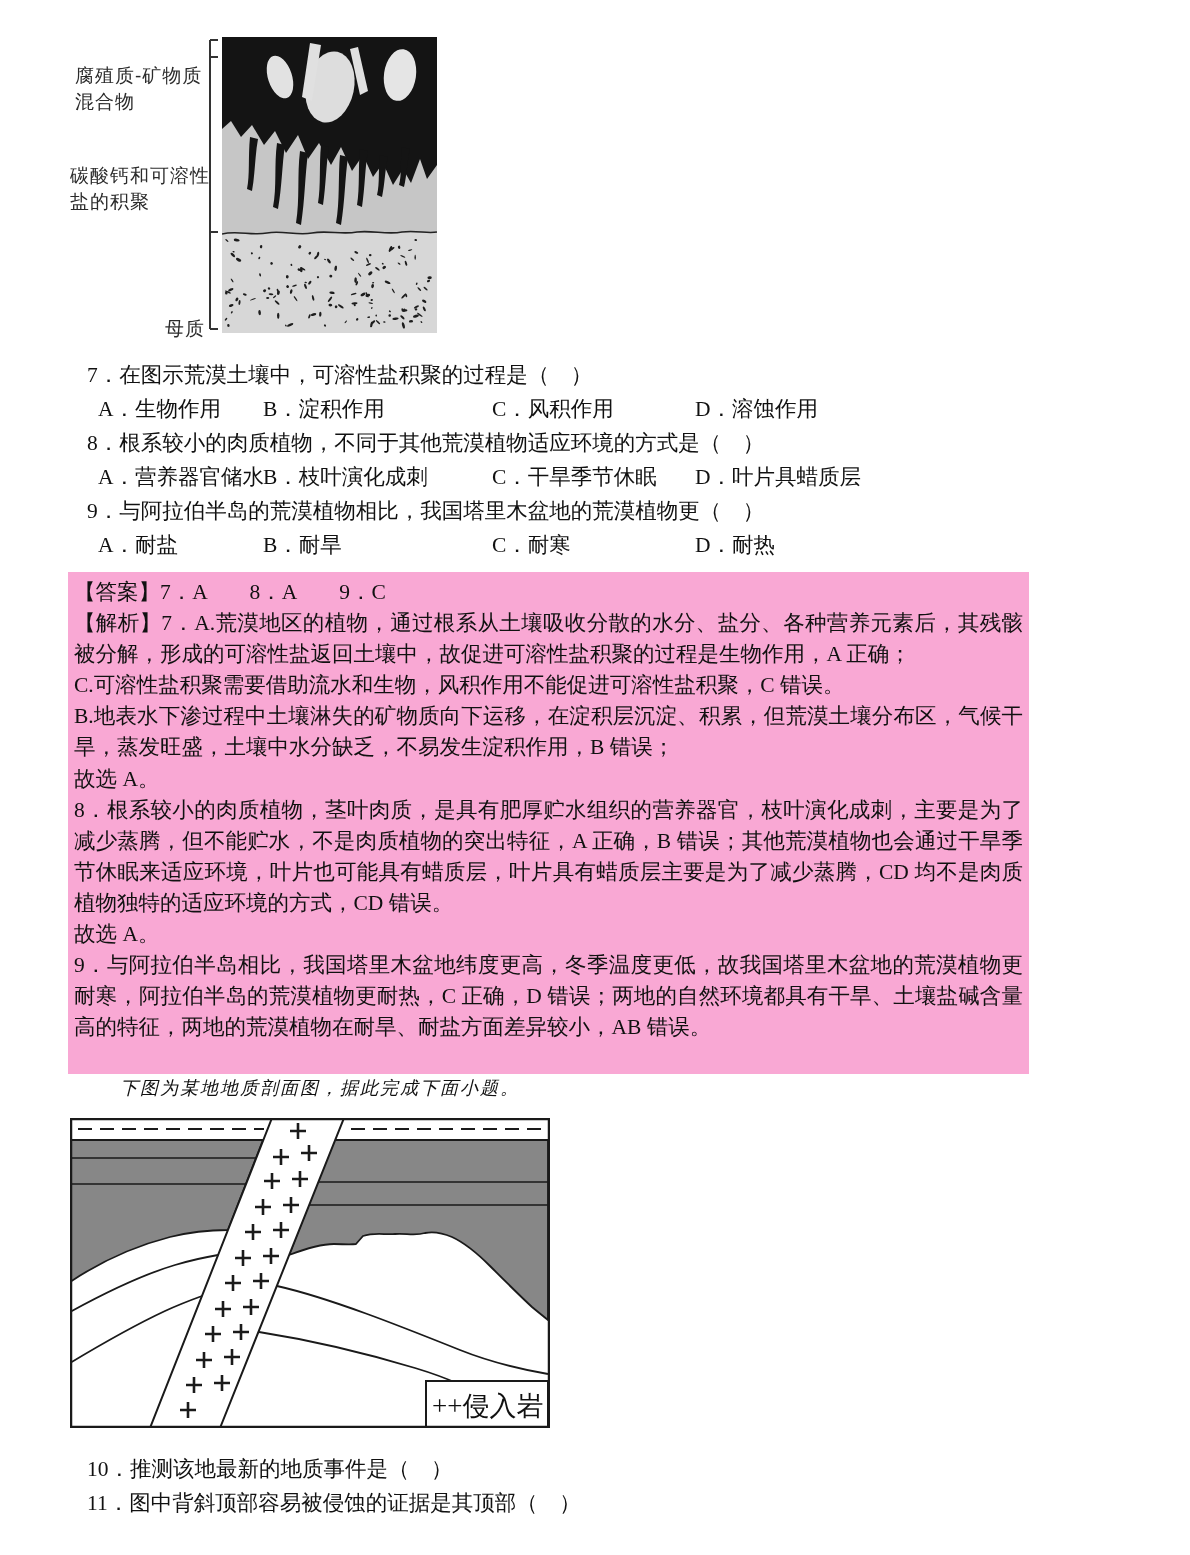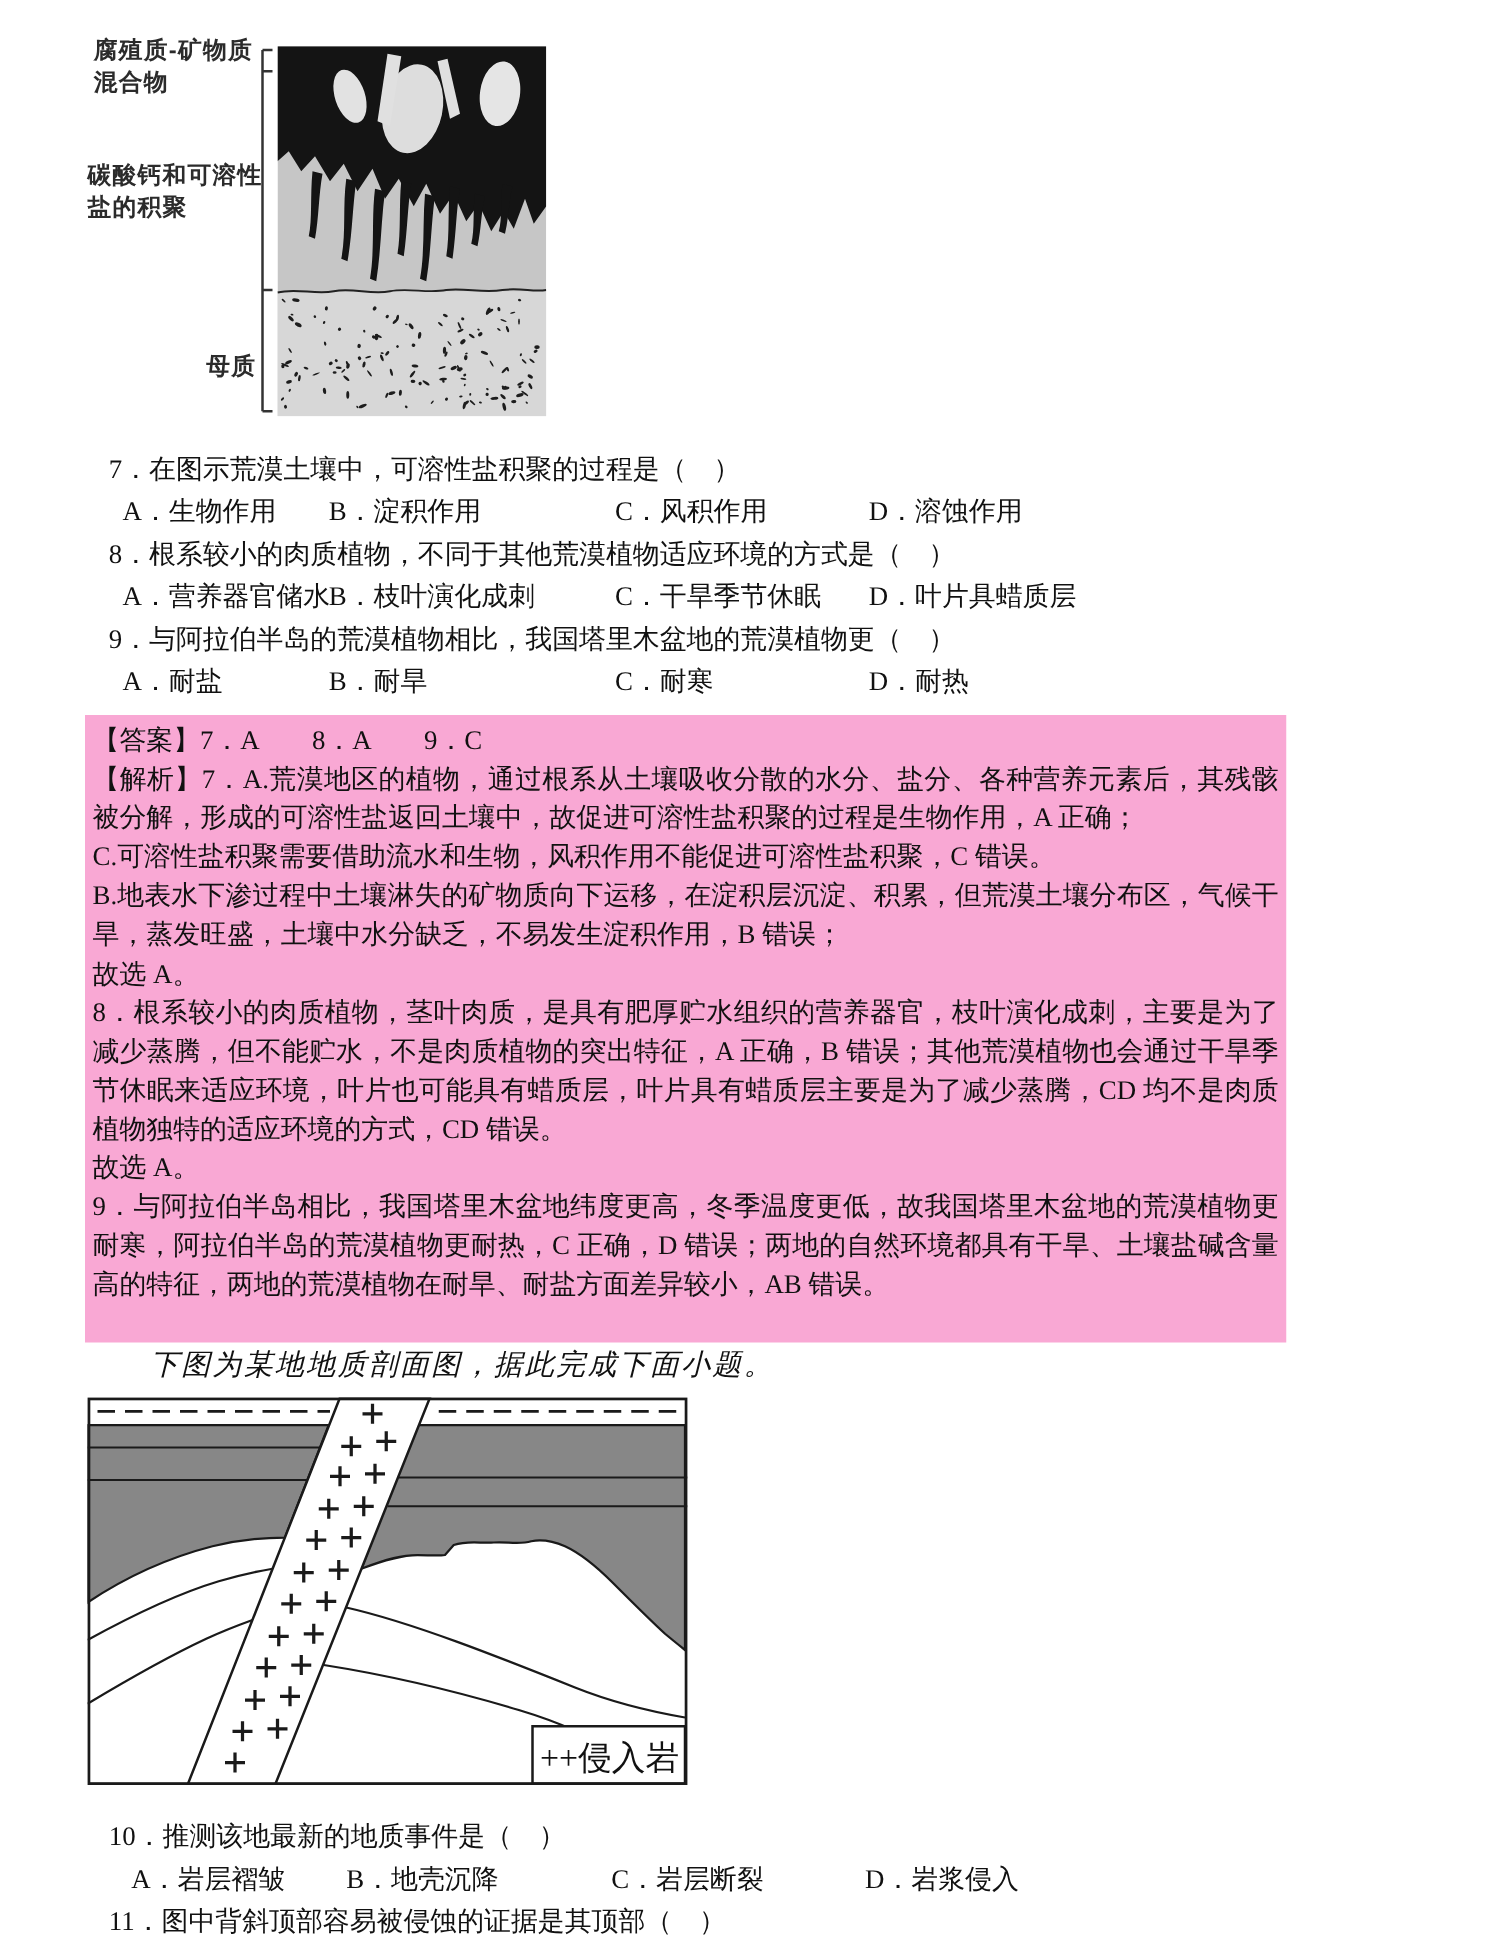--- a/index.html
+++ b/index.html
@@ -2,21 +2,21 @@
 <html><head>
 <meta charset="utf-8">
 <style>
   html,body{margin:0;padding:0;background:#ffffff;}
   .page{position:relative;width:1190px;height:1555px;background:#fff;
         font-family:"Liberation Serif","DejaVu Serif",serif;color:#111;overflow:hidden;}
 
   
   .soil-fig{position:absolute;left:70px;top:25px;width:390px;height:322px;}
   .lbl{position:absolute;font-family:"Liberation Sans","DejaVu Sans",sans-serif;
-       font-weight:700;font-size:19px;line-height:26px;color:#2b2b2b;letter-spacing:1px;}
+       font-weight:400;font-size:19px;line-height:26px;color:#2b2b2b;letter-spacing:1px;margin-top:35px;}
   .lbl-humus{left:5px;top:3px;}
   .lbl-carb{left:0;top:103px;}
   .lbl-parent{left:95px;top:256px;}
   .bracket{position:absolute;left:136px;top:13px;}
   .soil-svg{position:absolute;left:152px;top:12px;}
 
   
   .qblock{position:absolute;left:70px;width:1062px;font-size:21.5px;margin-left:12px;}
   .qtop{top:358px;}
   .qbot{top:1452px;}
@@ -26,21 +26,21 @@
   .qtop .c1{left:16px;} .qtop .c2{left:181px;} .qtop .c3{left:410px;} .qtop .c4{left:613px;}
   .qbot .c1{left:23px;} .qbot .c2{left:195px;} .qbot .c3{left:407px;} .qbot .c4{left:610px;}
 
   
   .ansblock{position:absolute;left:68px;top:572px;width:961px;height:502px;box-sizing:border-box;
             background:#f9a8d4;padding:5px 6px 0 6px;font-size:21.5px;line-height:31.1px;
             text-align:justify;overflow:hidden;}
   .ansblock p{margin:0;text-justify:inter-ideograph;}
 
   
-  .intro{position:absolute;left:120px;top:1076px;font-size:23px;font-style:italic;
+  .intro{position:absolute;left:120px;top:1076px;font-size:18px;font-style:italic;
          letter-spacing:2px;white-space:nowrap;}
 
   
   .geo-svg{position:absolute;left:70px;top:1118px;}
   .geo-svg text{font-family:"Liberation Serif","DejaVu Serif",serif;font-size:27px;fill:#111;}
 </style>
 </head>
 <body>
 
 <div class="page">
@@ -305,22 +305,16 @@
     <g>
       <rect x="356" y="263" width="122" height="46" fill="#ffffff" stroke="#1a1a1a" stroke-width="2"></rect>
       <text x="362" y="297">++侵入岩</text>
     </g>
 
     <rect x="1" y="1" width="478" height="308" fill="none" stroke="#1a1a1a" stroke-width="2.5"></rect>
   </svg>
 
   <div class="qblock qbot">
     <div class="qline">10．推测该地最新的地质事件是（　）</div>
-    <div class="optline">
-      <span class="opt c1">A．岩层褶皱</span>
-      <span class="opt c2">B．地壳沉降</span>
-      <span class="opt c3">C．岩层断裂</span>
-      <span class="opt c4">D．岩浆侵入</span>
-    </div>
     <div class="qline">11．图中背斜顶部容易被侵蚀的证据是其顶部（　）</div>
   </div>
 
 </div>
 
 </body></html>

